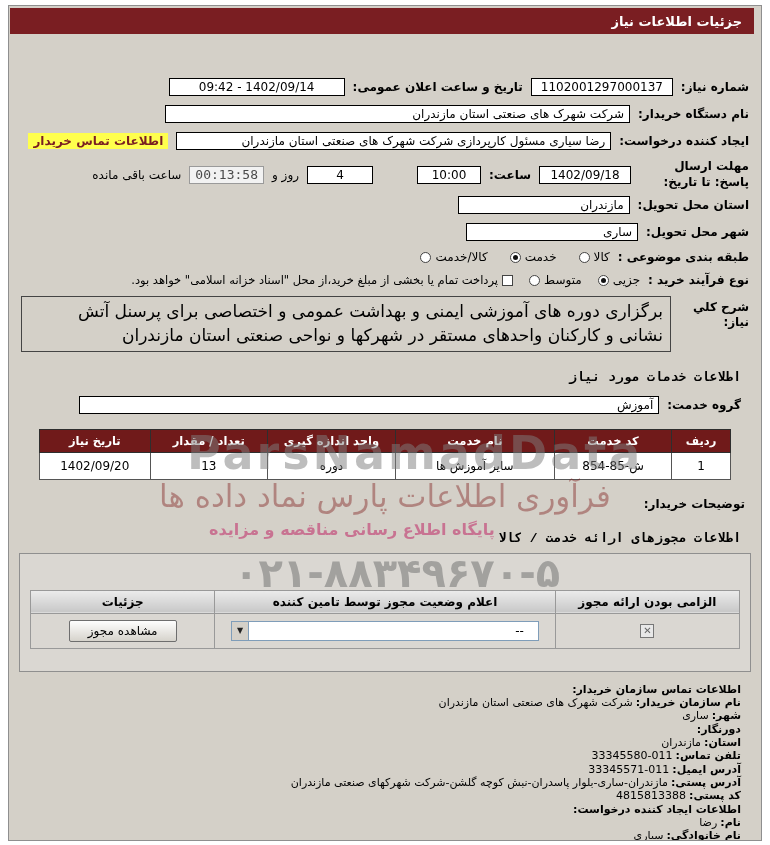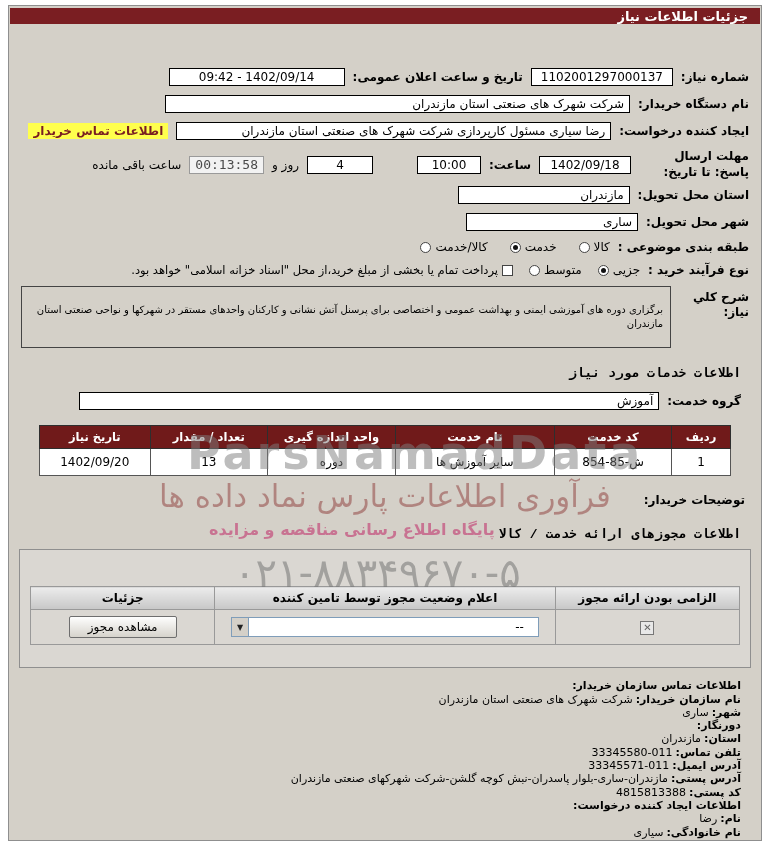--- a/index.html
+++ b/index.html
@@ -1,20 +1,20 @@
 <!DOCTYPE html>
 <html dir="rtl" lang="fa"><head>
 <meta charset="utf-8">
 <style>
   * { box-sizing: border-box; }
   body { margin:0; background:#ffffff; font-family:"DejaVu Sans", sans-serif; }
   .page { position:relative; width:770px; height:845px; background:#ffffff; overflow:hidden; direction:rtl; }
   .frame { position:absolute; inset:5px 8px 4px 8px; background:#d4d0c8; border:1px solid #8f8f8f; overflow:hidden; }
 
-  .titlebar { height:16px; margin:2px 1px 0 1px; background:#7a1e22; color:#fff; display:flex; align-items:center; padding:8px 12px; font-weight:bold; font-size:13px; }
+  .titlebar { height:26px; margin:2px 7px 0 1px; background:#7a1e22; color:#fff; display:flex; align-items:center; padding:8px 12px; font-weight:bold; font-size:13px; }
 
   .content { padding:0 8px; }
   .frow { display:flex; align-items:center; gap:8px; margin:0 4px 9px 4px; }
   .lbl { font-weight:bold; font-size:12px; color:#000; white-space:nowrap; }
   .txt { font-size:12px; color:#000; white-space:nowrap; }
   .ibox { background:#fff; border:1px solid #000; height:18px; display:flex; align-items:center; font-size:12px; padding:0 5px; overflow:hidden; white-space:nowrap; }
   .center { justify-content:center; }
   .w142{width:142px}.w200{width:176px}.w465{width:465px}.w400{width:435px}
   .w172{width:172px}.w160{width:160px}.w92{width:92px}.w64{width:64px}.w66{width:66px}.w580{width:580px}
   .ml36{ margin-inline-start:36px; }
@@ -25,21 +25,21 @@
   .timer { background:#f2f2f2; border:1px solid #9a9a9a; color:#4a4a4a; font-family:"DejaVu Sans Mono", monospace; font-size:13px; padding:0 5px; height:18px; display:flex; align-items:center; direction:ltr; }
 
   .pair { display:flex; align-items:center; gap:4px; }
   .radio { display:inline-block; width:11px; height:11px; border:1px solid #444; border-radius:50%; background:#fff; position:relative; flex:none; }
   .radio.on::after { content:""; position:absolute; inset:2px; background:#111; border-radius:50%; }
   .chk { width:11px; height:11px; border:1px solid #444; background:#fff; flex:none; }
   .optgroup { display:flex; align-items:center; gap:22px; }
 
   .descrow { display:flex; gap:6px; margin:2px 4px 0 4px; align-items:stretch; }
   .desc-lbl { width:72px; flex:none; white-space:normal; line-height:1.25; padding-top:4px; }
-  .desc-box { flex:1; border:1px solid #444; padding:16px 7px; font-size:10px; line-height:1.4; color:#000; }
+  .desc-box { flex:1; border:1px solid #444; padding:3px 7px; font-size:17px; line-height:1.4; color:#000; }
 
   .sect { font-weight:bold; font-size:13px; margin:17px 12px 0 12px;font-family:Liberation Mono, monospace; }
 
   .grow { display:flex; align-items:center; gap:8px; margin:11px 12px 0 12px; }
 
   .stable { width:calc(100% - 44px); margin:15px 22px 0 22px; border-collapse:collapse; font-size:12px; background:#fff; }
   .stable th { background:#701a1a; color:#fff; font-weight:bold; border:1px solid #2e2e2e; padding:4px 3px; font-size:11.5px; white-space:nowrap; }
   .stable td { background:#fff; border:1px solid #555; text-align:center; padding:6px 3px; font-size:12px; }
 
   .panel { margin:7px 2px 0 2px; background:#dad7d2; border:1px solid #8f8f8f; padding:36px 10px 22px 10px; }
@@ -57,21 +57,21 @@
 
   .contact { margin:12px 12px 0 8px; font-size:11px; line-height:1.12; color:#000; }
   .cline { margin-bottom:1px; }
   .clbl { font-weight:bold; margin-inline-end:3px; }
   .ltrnum { direction:ltr; unicode-bidi:isolate; }
 
   .wm { position:absolute; pointer-events:none; white-space:nowrap; z-index:5; }
   .wm-brand { left:178px; top:420px; font-size:46px; font-weight:bold; letter-spacing:3px; color:#7e7e7e; opacity:.5; }
   .wm-l1 { left:150px; top:472px; font-size:31px; font-weight:normal; color:#7f1d1d; opacity:.42; direction:rtl; }
   .wm-l2 { left:200px; top:514px; font-size:16px; font-weight:bold; color:#be185d; opacity:.5; direction:rtl; }
-  .wm-phone { left:225px; top:544px; font-size:40px; font-weight:normal; letter-spacing:4px; color:#757575; opacity:.55; direction:rtl;text-align:right; }
+  .wm-phone { left:225px; top:544px; font-size:40px; font-weight:bold; letter-spacing:4px; color:#757575; opacity:.55; direction:rtl;text-align:right; }
 </style>
 </head>
 <body>
 
 <div class="page">
   <div class="frame">
 
     <div class="titlebar">
       <span>جزئیات اطلاعات نیاز</span>
     </div>

